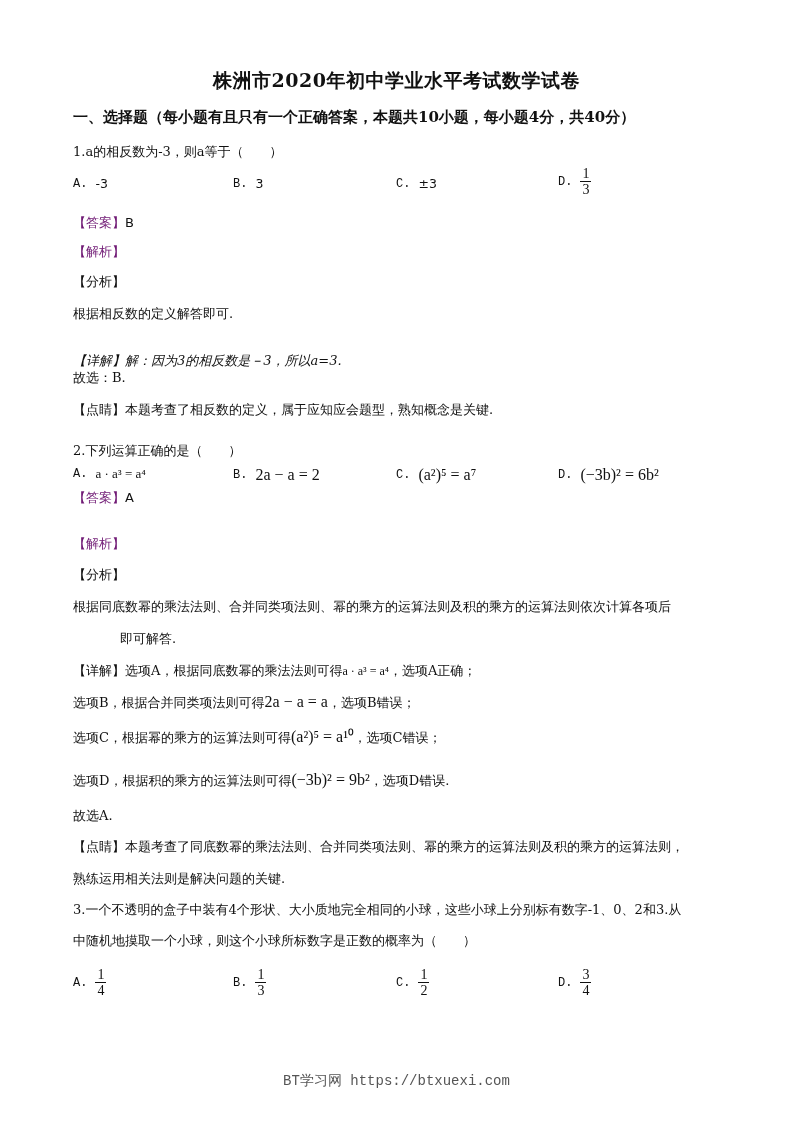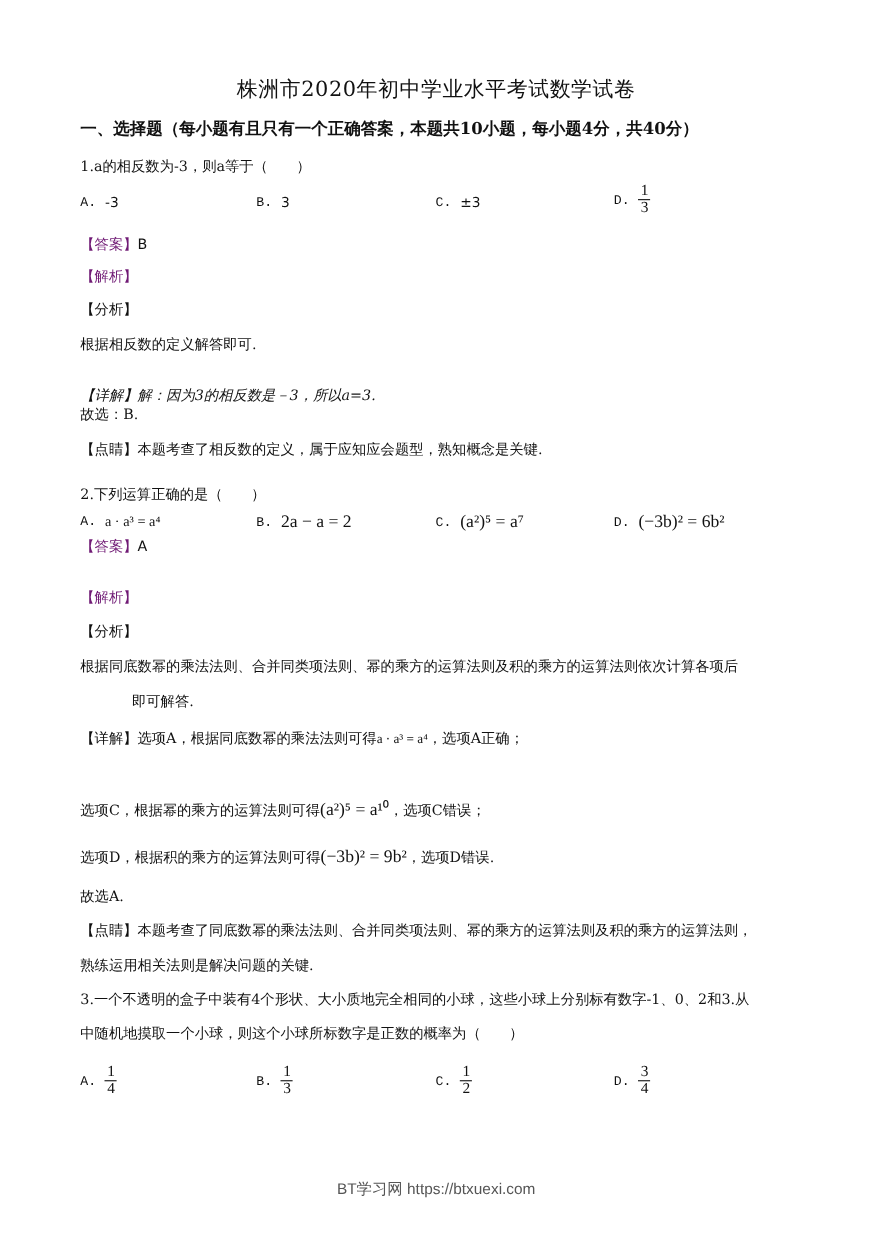--- a/index.html
+++ b/index.html
@@ -1,32 +1,32 @@
 <!DOCTYPE html>
 <html><head>
 <meta charset="utf-8">
 <style>
   html, body { margin: 0; padding: 0; background: #ffffff; }
   body { width: 793px; height: 1122px; position: relative; overflow: hidden;
          font-family: "DejaVu Serif", "Liberation Serif", serif; color: #111; }
   .page { position: absolute; left: 0; top: 0; width: 793px; height: 1122px; }
   .line { position: absolute; left: 73px; font-size: 13px; line-height: 18px; white-space: nowrap; }
   .title { position: absolute; left: 0; width: 793px; top: 68px; text-align: center;
-           font-size: 19px; font-weight: normal; letter-spacing: 0.5px; }
+           font-size: 19px; font-weight: bold; letter-spacing: 0.5px; }
   .section { position: absolute; left: 73px; top: 108px; font-size: 15px; font-weight: bold; white-space: nowrap; }
   .tag-blue { color: #701a75; }
   .sans { font-family: "DejaVu Sans", "Liberation Sans", sans-serif; }
   .opt { position: absolute; font-size: 12.5px; white-space: nowrap; display: flex; align-items: center; }
   .opt .lbl { margin-right: 8px; font-family: "Liberation Mono", monospace; font-size: 12px; }
   .frac { display: inline-flex; flex-direction: column; align-items: center; font-family: "Liberation Serif", serif; font-size: 14px; line-height: 15px; }
   .frac .num { padding: 0 2px; }
   .frac .den { border-top: 1px solid #111; padding: 0 2px; }
   .math { font-family: "Liberation Serif", serif; font-size: 16px; }
   .footer { position: absolute; top: 1072px; left: 0; width: 793px; text-align: center;
-            font-family: Liberation Sans, sans-serif; font-size: 14px; color: #555; }
+            font-family: Liberation Mono, monospace; font-size: 14px; color: #555; }
 </style>
 </head>
 <body>
 
 <div class="page">
 
   <div class="title">株洲市2020年初中学业水平考试数学试卷</div>
   <div class="section">一、选择题（每小题有且只有一个正确答案，本题共10小题，每小题4分，共40分）</div>
 
   <div class="line" style="top:143px;">1.a的相反数为-3，则a等于（　　）</div>
@@ -88,20 +88,23 @@
     <span class="tag-blue">【答案】</span><span class="sans">A</span>
   </div>
   <div class="line tag-blue" style="top:535px;">【解析】</div>
   <div class="line" style="top:566px;">【分析】</div>
   <div class="line" style="top:598px;">根据同底数幂的乘法法则、合并同类项法则、幂的乘方的运算法则及积的乘方的运算法则依次计算各项后</div>
   <div class="line" style="top:630px;padding-left:47px;">即可解答.</div>
 
   <div class="line" style="top:662px;">
     <span>【详解】</span><span>选项A，根据同底数幂的乘法法则可得</span><span class="math" style="font-size:12px;">a · a³ = a⁴</span><span>，选项A正确；</span>
   </div>
+  <div class="line" style="top:693px;">
+    <span>选项B，根据合并同类项法则可得</span><span class="math">2a − a = a</span><span>，选项B错误；</span>
+  </div>
   <div class="line" style="top:728px;">
     <span>选项C，根据幂的乘方的运算法则可得</span><span class="math">(a²)⁵ = a¹⁰</span><span>，选项C错误；</span>
   </div>
   <div class="line" style="top:771px;">
     <span>选项D，根据积的乘方的运算法则可得</span><span class="math">(−3b)² = 9b²</span><span>，选项D错误.</span>
   </div>
   <div class="line" style="top:807px;">故选A.</div>
   <div class="line" style="top:870px;">熟练运用相关法则是解决问题的关键.</div>
   <div class="line" style="top:838px;">
     <span>【点睛】</span><span>本题考查了同底数幂的乘法法则、合并同类项法则、幂的乘方的运算法则及积的乘方的运算法则，</span>

